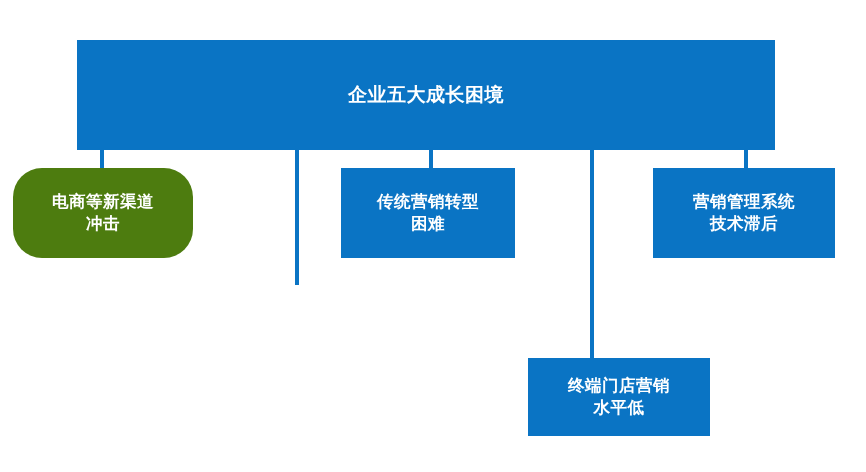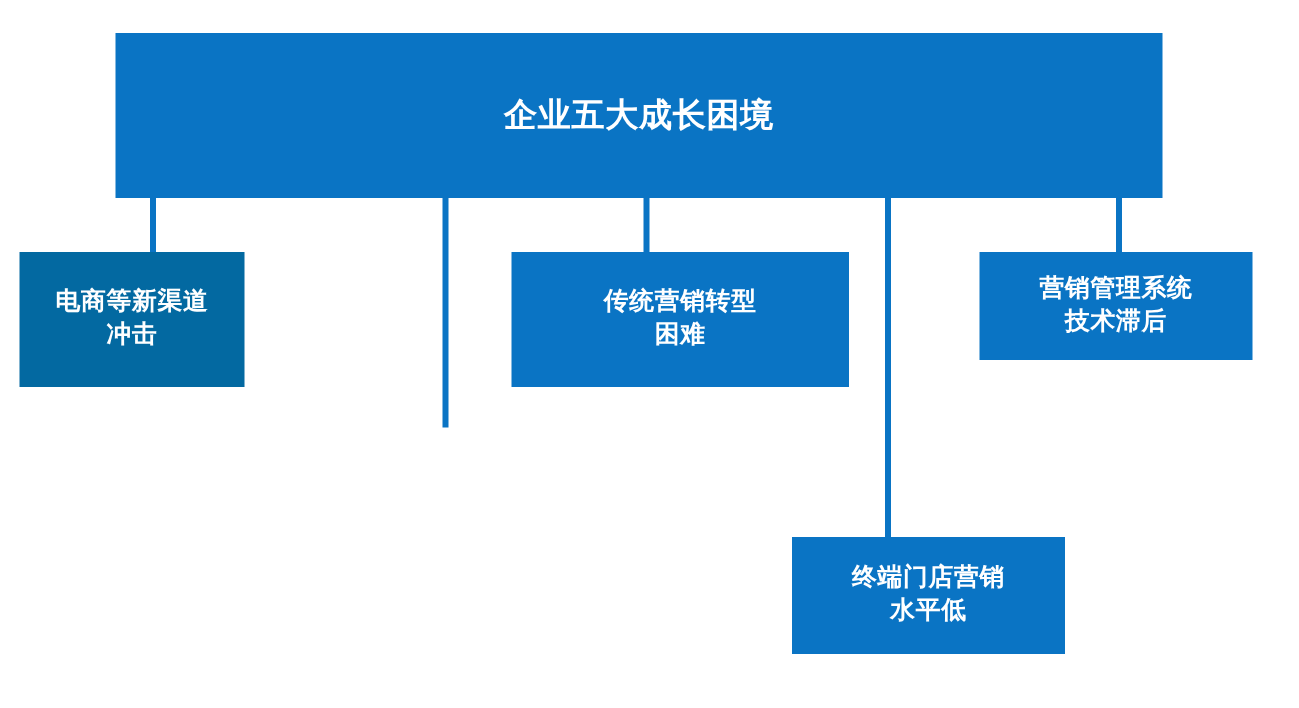--- a/index.html
+++ b/index.html
@@ -23,22 +23,23 @@
     color: #ffffff;
     display: flex;
     align-items: center;
     justify-content: center;
     text-align: center;
     box-sizing: border-box;
     line-height: 1.32;
     letter-spacing: 0.5px;
   }
   .node-title {
-    font-size: 22px;
+    font-size: 19px;
     font-weight: bold;
+    margin-top: 18px;
   }
   .node-leaf {
     font-size: 16.5px;
     font-weight: bold;
   }
   .node-text {
     white-space: pre-line;
     display: block;
     padding: 0 6px;
   }
@@ -55,29 +56,29 @@
   <div class="connector" style="left: 100px; top: 132px; width: 4px; height: 36px; background: rgb(10, 116, 196);"></div>
   <div class="connector" style="left: 295px; top: 132px; width: 4px; height: 153px; background: rgb(10, 116, 196);"></div>
   <div class="connector" style="left: 429px; top: 132px; width: 4px; height: 36px; background: rgb(10, 116, 196);"></div>
   <div class="connector" style="left: 590px; top: 132px; width: 4px; height: 226px; background: rgb(10, 116, 196);"></div>
   <div class="connector" style="left: 744px; top: 132px; width: 4px; height: 36px; background: rgb(10, 116, 196);"></div>
 
   <div class="node node-title" style="left: 77px; top: 22px; width: 698px; height: 110px; background: rgb(10, 116, 196);">
     <span class="node-text">企业五大成长困境</span>
   </div>
 
-  <div class="node node-leaf" style="left: 13px; top: 168px; width: 150px; height: 90px; background: #0369a1;">
+  <div class="node node-leaf" style="left: 13px; top: 168px; width: 180px; height: 90px; background: #4d7c0f; border-radius: 29px;">
     <span class="node-text">电商等新渠道
 冲击</span>
   </div>
-  <div class="node node-leaf" style="left: 341px; top: 168px; width: 225px; height: 90px; background: rgb(10, 116, 196);">
+  <div class="node node-leaf" style="left: 341px; top: 168px; width: 174px; height: 90px; background: rgb(10, 116, 196);">
     <span class="node-text">传统营销转型
 困难</span>
   </div>
   <div class="node node-leaf" style="left: 528px; top: 358px; width: 182px; height: 78px; background: rgb(10, 116, 196);">
     <span class="node-text">终端门店营销
 水平低</span>
   </div>
-  <div class="node node-leaf" style="left: 653px; top: 168px; width: 182px; height: 72px; background: rgb(10, 116, 196);">
+  <div class="node node-leaf" style="left: 653px; top: 168px; width: 182px; height: 90px; background: rgb(10, 116, 196);">
     <span class="node-text">营销管理系统
 技术滞后</span>
   </div>
 </div>
 
 </body></html>

